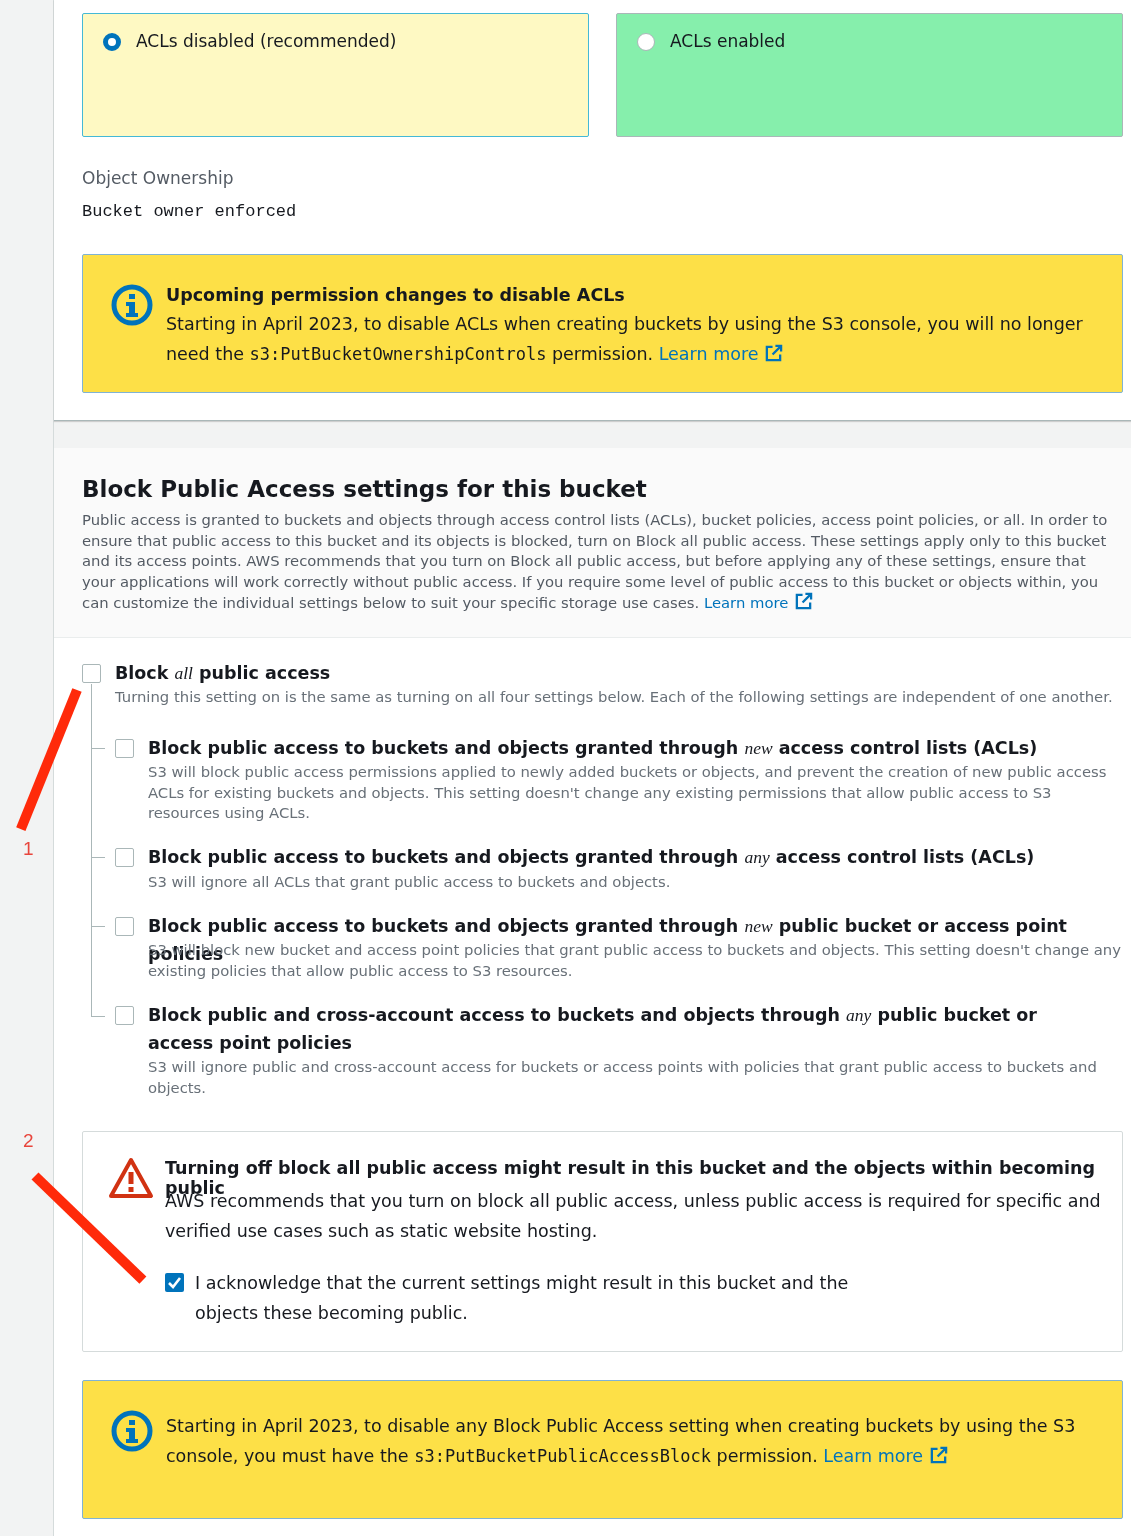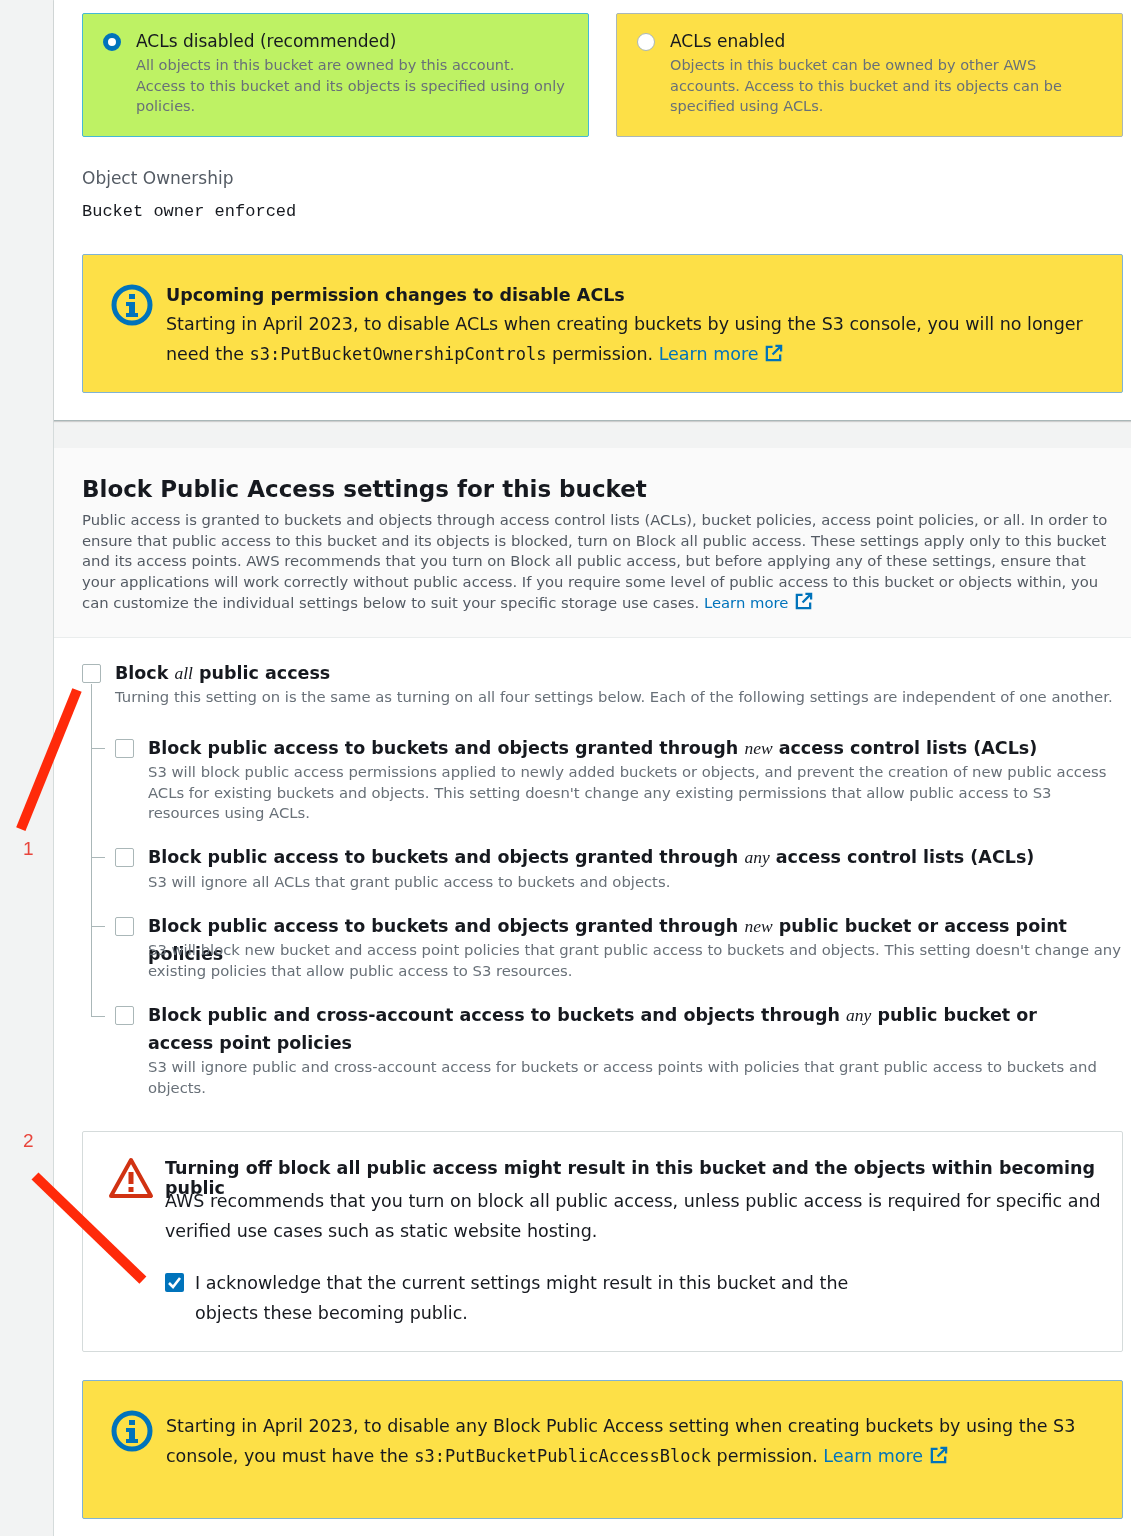--- a/index.html
+++ b/index.html
@@ -16,24 +16,24 @@
   }
   .panel {
     position: absolute; left: 54px; right: 0; background: #ffffff;
   }
   .panel-top { top: 0; height: 421px; border-bottom: 1px solid #aab7b8; box-shadow: 0 1px 1px rgba(0,0,0,0.15); }
   .panel-bpa { top: 448px; height: 1088px; }
   .bpa-header { position: absolute; left: 0; right: 0; top: 0; height: 190px; background: #fafafa; border-bottom: 1px solid #eaeded; }
 
   .radio-tile {
     position: absolute; top: 13px; width: 507px; height: 124px;
-    border: 1px solid #aab7b8; border-radius: 2px; background: #fde047;
+    border: 1px solid #aab7b8; border-radius: 2px; background: #86efac;
     padding: 16px 20px 0 53px;
   }
-  .radio-tile.selected { background: #bef264; border-color: #44b9d6; }
+  .radio-tile.selected { background: #fef9c3; border-color: #44b9d6; }
   .radio-tile .radio {
     position: absolute; left: 20px; top: 19px; width: 18px; height: 18px; border-radius: 50%;
     border: 1.5px solid #aab7b8; background: #fff;
   }
   .radio-tile.selected .radio { border: 5px solid #0073bb; background: #fff; }
   .tile-title { font-size: 17px; line-height: 22px; color: #16191f; }
   .tile-desc { font-size: 14.5px; line-height: 20.5px; color: #687078; margin-top: 3px; }
 
   .kv-label { position: absolute; left: 82px; top: 168px; font-size: 17px; color: #545b64; }
   .kv-value { position: absolute; left: 82px; top: 202px; font-size: 17px; color: #16191f; font-family: Liberation Mono, monospace; }
@@ -84,27 +84,25 @@
 </head>
 <body>
 
 <div class="left-rail"></div>
 
 <div class="panel panel-top"></div>
 
 <div class="radio-tile selected" style="left:82px;">
   <span class="radio"></span>
   <div class="tile-title">ACLs disabled (recommended)</div>
-  <div class="tile-desc">All objects in this bucket are owned by this account. Access to this bucket and its objects is specified using only policies.</div>
 </div>
 
 <div class="radio-tile" style="left:616px;">
   <span class="radio"></span>
   <div class="tile-title">ACLs enabled</div>
-  <div class="tile-desc">Objects in this bucket can be owned by other AWS accounts. Access to this bucket and its objects can be specified using ACLs.</div>
 </div>
 
 <div class="kv-label">Object Ownership</div>
 <div class="kv-value">Bucket owner enforced</div>
 
 <div class="info-alert" style="top:254px; height:139px;">
   <svg class="icon-info" viewBox="0 0 44 44">
     <circle cx="22" cy="22" r="18" fill="none" stroke="#0073bb" stroke-width="5"></circle>
     <rect x="19" y="11" width="6" height="5" fill="#0073bb"></rect>
     <path d="M16 19h9v11h3v4H16v-4h3v-7h-3z" fill="#0073bb"></path>

